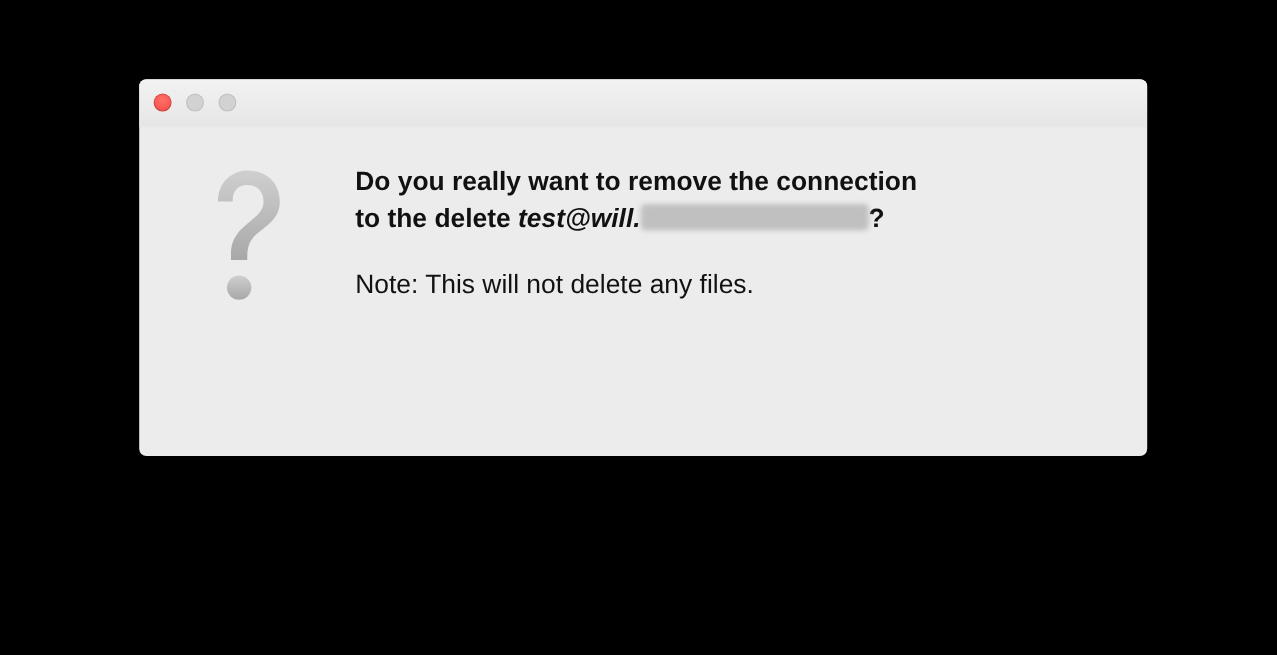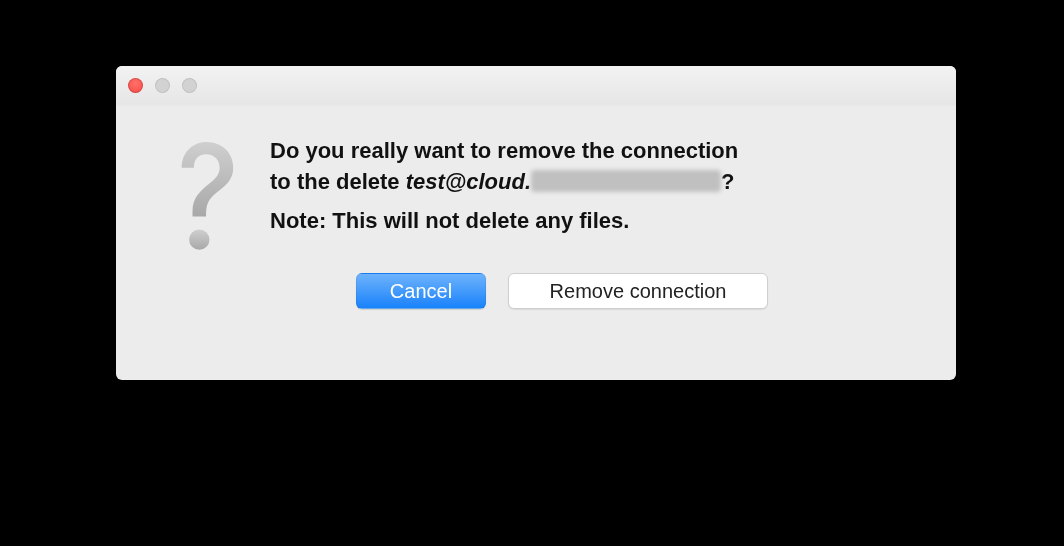--- a/index.html
+++ b/index.html
@@ -46,21 +46,21 @@
       background: #d2d2d2;
       box-shadow: inset 0 0 0 1px rgba(0,0,0,0.08);
     }
     .traffic-dot.close {
       background: radial-gradient(circle at 50% 35%, #ff7168, #fc5753 60%, #e0443d);
       box-shadow: inset 0 0 0 1px rgba(0,0,0,0.15);
     }
     .content {
       display: flex;
       padding: 30px 44px 28px 36px;
-      gap: 18px;
+      gap: 44px;
     }
     .icon-col {
       flex: 0 0 auto;
       width: 100px;
       display: flex;
       justify-content: center;
       align-items: flex-start;
       padding-top: 2px;
     }
     .text-col {
@@ -85,23 +85,23 @@
     .redact {
       display: inline-block;
       width: 190px;
       height: 22px;
       background: #c0c0c0;
       border-radius: 4px;
       vertical-align: -3px;
       filter: blur(2px);
     }
     .note {
-      margin-top: 8px;
+      margin-top: 24px;
       font-size: 22px;
-      font-weight: 700;
+      font-weight: 400;
       color: #111;
       line-height: 1.35;
     }
     .buttons {
       margin-top: 38px;
       display: flex;
       gap: 22px;
       justify-content: flex-start;
       padding-left: 86px;
     }
@@ -158,24 +158,20 @@
             </defs>
             <path d="M15 22 C15 9 25 3 33 3 C45 3 53 11 53 22 C53 32 46 36 40 41 C35 45 33 49 33 56 L33 58 L23 58 L23 54 C23 44 29 39 35 34 C40 30 43 27 43 22 C43 16 39 12 33 12 C27 12 24 16 24 22 Z" fill="url(#qg)"></path>
             <circle cx="28" cy="75" r="7.5" fill="url(#qg)"></circle>
           </svg>
         </span>
       </div>
 
       <div class="text-col">
         <div class="msg">Do you really want to remove the connection</div>
         <div class="msg-line2">
-          <span>to the delete </span><span class="account">test@cloud.</span><span class="redact"></span><span>?</span>
+          <span>to the delete </span><span class="account">test@will.</span><span class="redact"></span><span>?</span>
         </div>
         <div class="note">Note: This will not delete any files.</div>
 
-        <div class="buttons">
-          <div class="btn btn-default">Cancel</div>
-          <div class="btn btn-secondary">Remove connection</div>
-        </div>
       </div>
     </div>
   </div>
 </div>
 
 </body></html>

